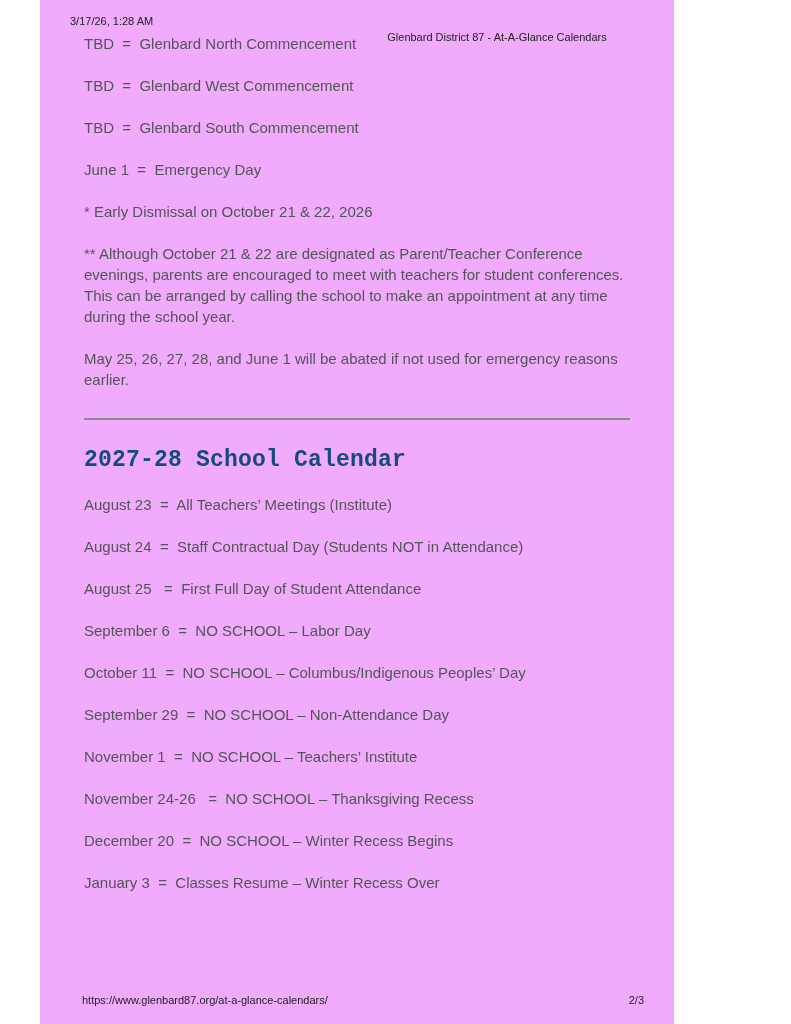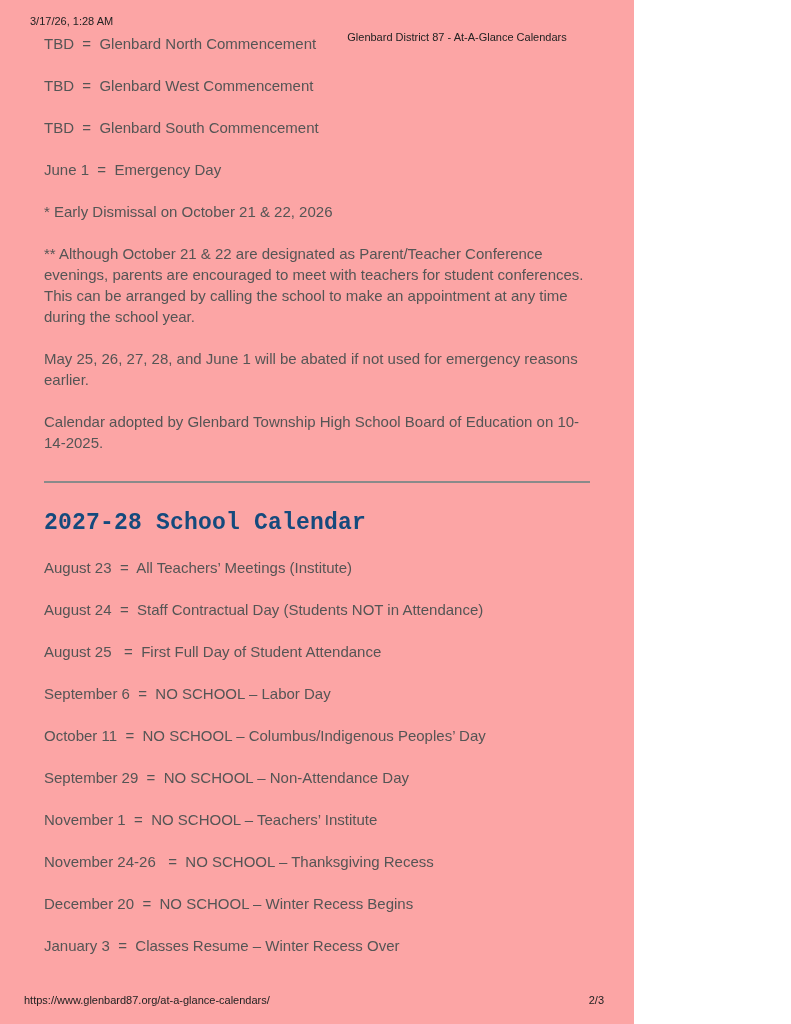--- a/index.html
+++ b/index.html
@@ -8,21 +8,21 @@
     --meta-color:#222222;
   }
   *{box-sizing:border-box;}
   html,body{margin:0;padding:0;background:#ffffff;}
   body{
     width:791px;height:1024px;
     font-family:"Liberation Sans", sans-serif;
     position:relative;overflow:hidden;
   }
   .page{
-    position:relative;width:634px;height:1024px;background:#fca5a5;
+    position:relative;width:634px;height:1024px;background:#f0abfc;margin-left:40px;
   }
   .print-header{
     position:absolute;top:15px;left:0;right:0;height:14px;
     font-size:11px;color:var(--meta-color);
   }
   .print-header .timestamp{
     position:absolute;left:30px;top:0;white-space:nowrap;
   }
   .print-header .doc-title{
     position:absolute;left:457px;top:16px;transform:translateX(-50%);white-space:nowrap;
@@ -43,21 +43,21 @@
     margin:26px 0 20px 0;
     font-size:23px;line-height:28px;font-weight:bold;
     color:var(--heading-color);
     letter-spacing:0.2px;
     font-family:Liberation Mono, monospace;
   }
   .print-footer{
     position:absolute;bottom:16px;left:0;right:0;height:14px;
     font-size:11px;color:var(--meta-color);
   }
-  .print-footer .url{position:absolute;left:24px;top:0;white-space:nowrap;}
+  .print-footer .url{position:absolute;left:42px;top:0;white-space:nowrap;}
   .print-footer .page-num{position:absolute;right:30px;top:0;white-space:nowrap;}
 </style>
 </head>
 <body>
 
 <div class="page">
 
   <div class="print-header">
     <span class="timestamp">3/17/26, 1:28 AM</span>
     <span class="doc-title">Glenbard District 87 - At-A-Glance Calendars</span>
@@ -75,21 +75,20 @@
 
 
         <p class="entry">June 1  =  Emergency Day</p>
 
         <p class="entry">* Early Dismissal on October 21 &amp; 22, 2026</p>
 
         <p class="entry">** Although October 21 &amp; 22 are designated as Parent/Teacher Conference evenings, parents are encouraged to meet with teachers for student conferences. This can be arranged by calling the school to make an appointment at any time during the school year.</p>
 
         <p class="entry">May 25, 26, 27, 28, and June 1 will be abated if not used for emergency reasons earlier.</p>
 
-        <p class="entry">Calendar adopted by Glenbard Township High School Board of Education on 10-14-2025.</p>
       </div>
 
     <hr class="divider">
 
     <h2 class="section-heading">2027-28 School Calendar</h2>
 
     <div>
 
         <p class="entry">August 23  =  All Teachers’ Meetings (Institute)</p>
 

